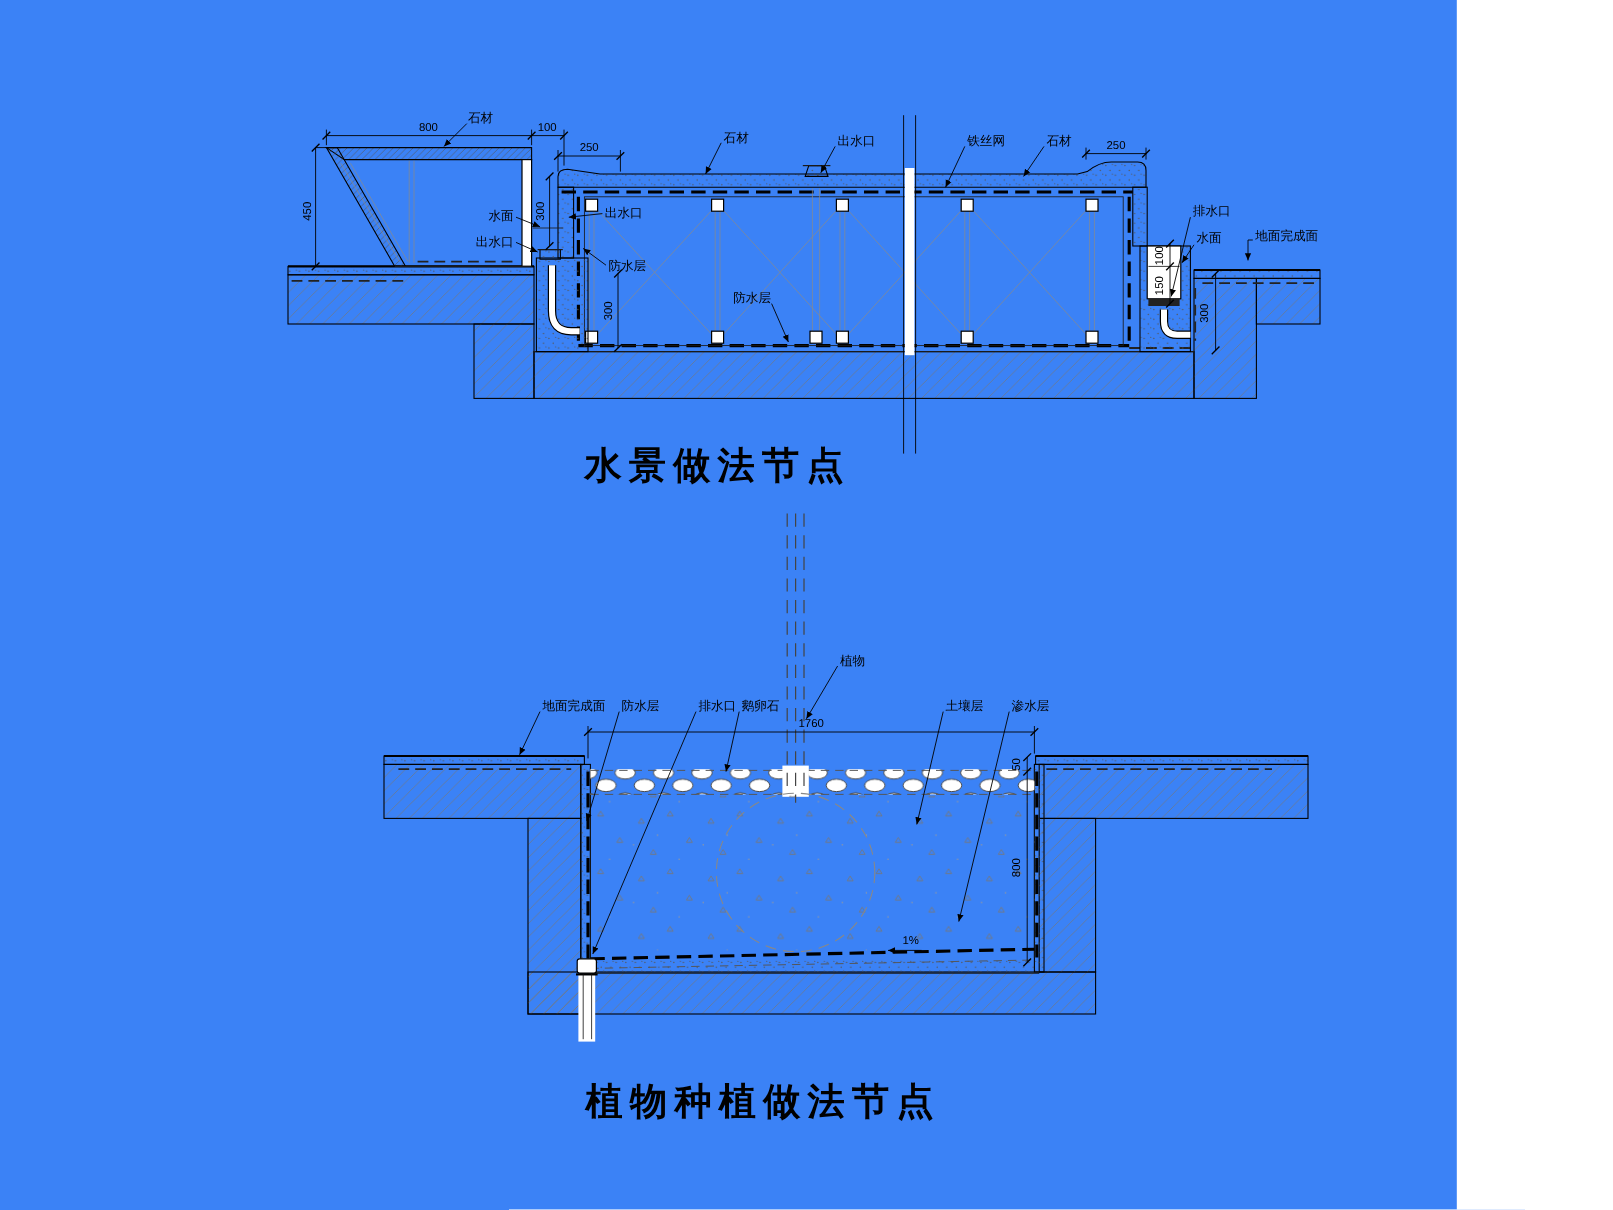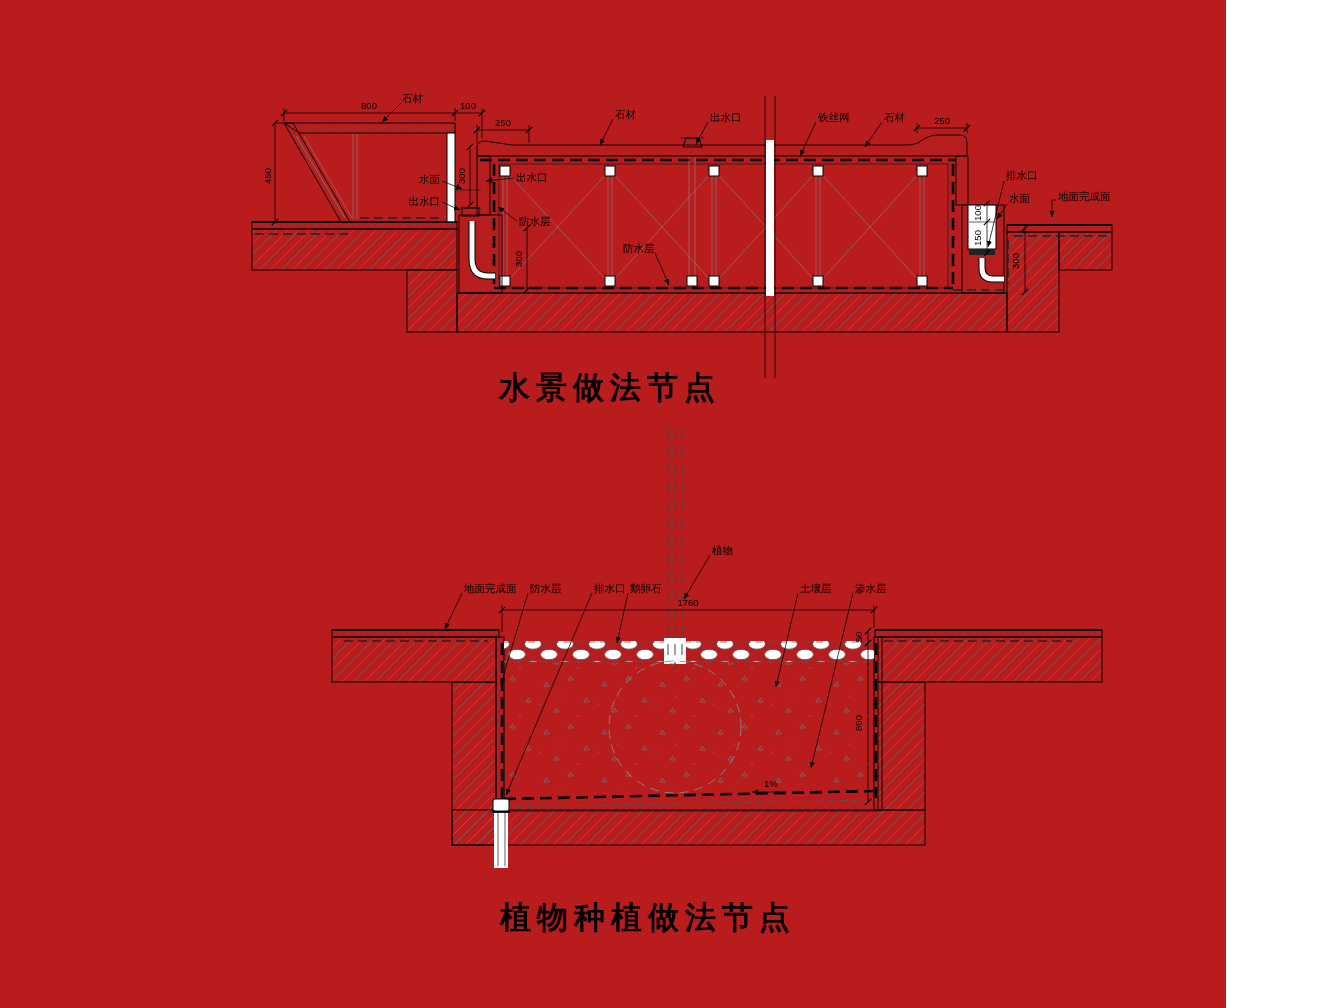--- a/index.html
+++ b/index.html
@@ -1,16 +1,16 @@
 <!DOCTYPE html>
 <html><head>
 <meta charset="utf-8">
 <style>
   html,body{margin:0;padding:0;background:#fff;}
-  .canvas{position:relative;width:1214px;height:1008px;background:#b91c1c;overflow:hidden;padding-left:12px;}
+  .canvas{position:relative;width:1214px;height:1008px;background:#3b82f6;overflow:hidden;}
   svg text{font-family:"Liberation Sans","DejaVu Sans",sans-serif;fill:#000;}
   .lb{font-size:10.5px;}
   .dmt{font-size:9.5px;}
   .title{font-size:31px;font-weight:bold;letter-spacing:6px;}
   .ln{stroke:#1a1a1a;stroke-width:1;fill:none;}
   .lt{stroke:#1a1a1a;stroke-width:.7;fill:none;}
   .ln2{stroke:#000;stroke-width:1.8;fill:none;}
   .tn{stroke:#8a8a8a;stroke-width:.6;fill:none;}
   .dm{stroke:#000;stroke-width:2.6;fill:none;stroke-dasharray:12 6;}
   .ds{stroke:#222;stroke-width:1.5;fill:none;stroke-dasharray:9 5;}

